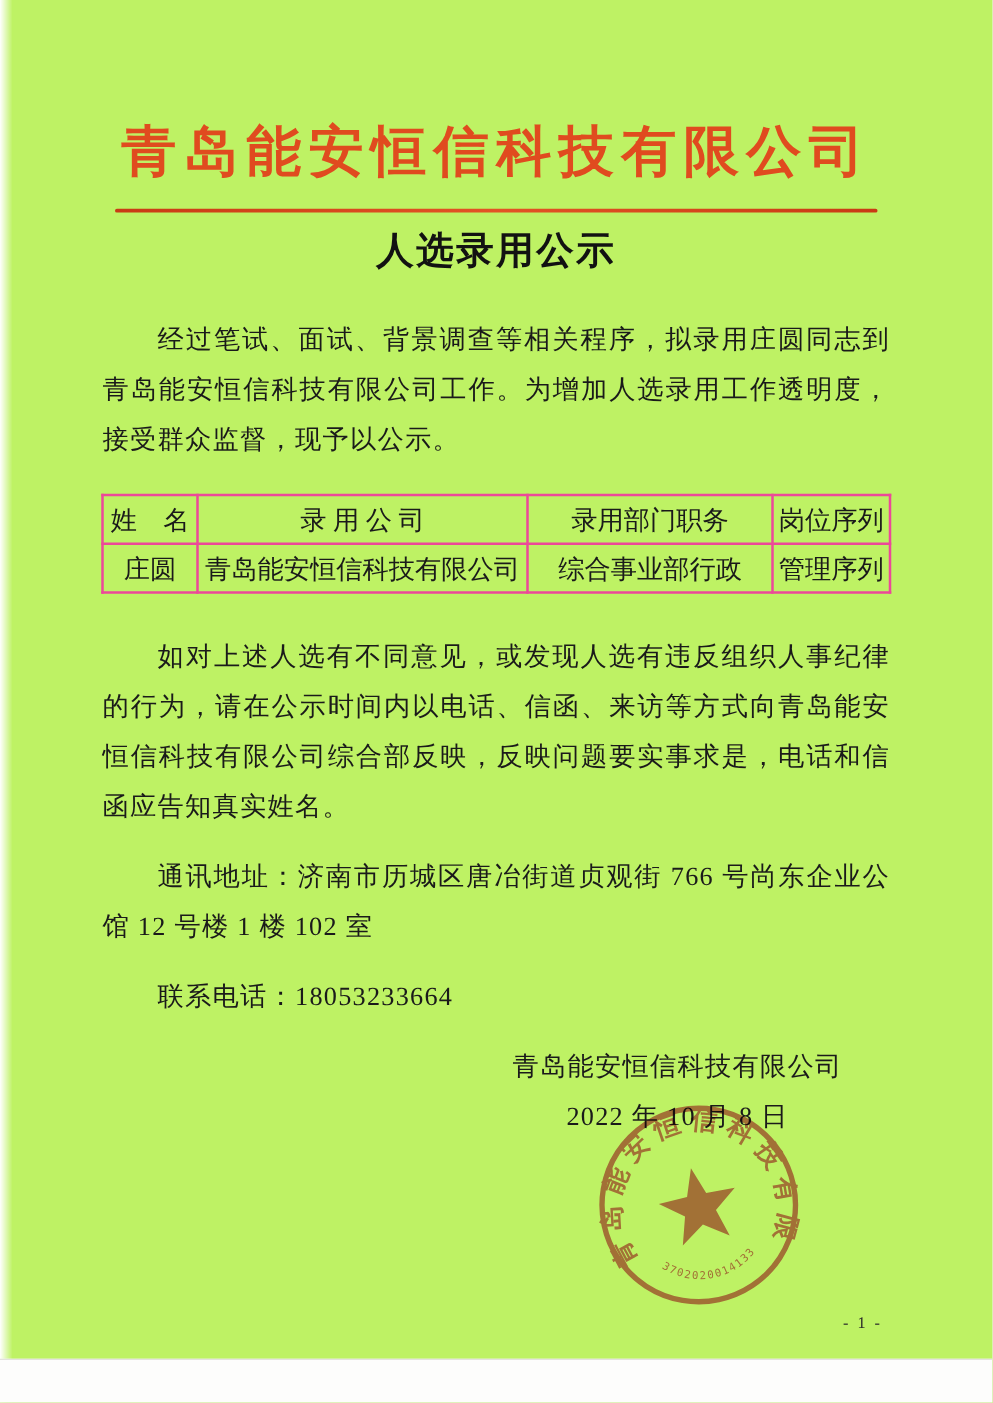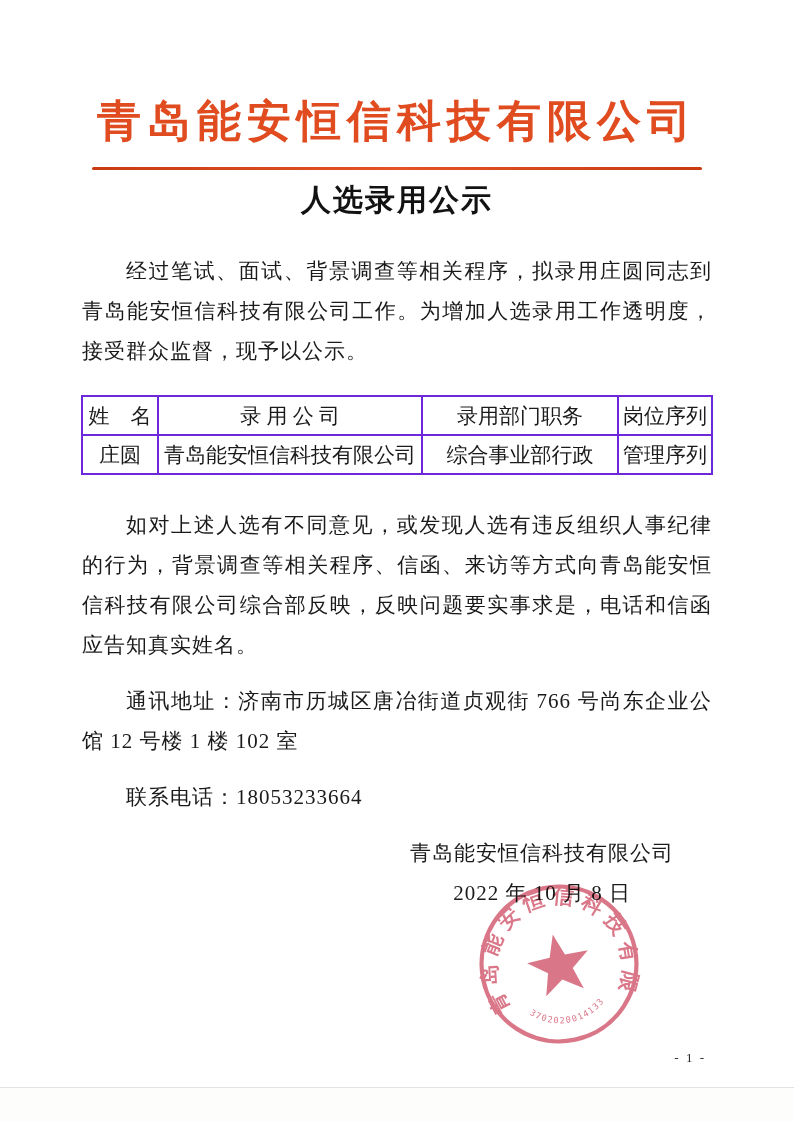--- a/index.html
+++ b/index.html
@@ -4,21 +4,21 @@
 <style>
   html,body { margin:0; padding:0; }
   body {
     width:794px; height:1122px;
     background:#e9e9e6;
     font-family:"Liberation Serif","DejaVu Serif",serif;
   }
   .page {
     position:relative;
     width:794px; height:1122px;
-    background:#ffffff;
+    background:#bef264;
     color:#1a1a1a;
     overflow:hidden;
   }
   
   .page::before {
     content:""; position:absolute; left:0; top:0; bottom:0; width:10px;
     background:linear-gradient(90deg,#ffffff, rgba(255,255,255,0));
     pointer-events:none;
   }
   .page::after {
@@ -57,21 +57,21 @@
   .indent { text-indent:44px; }
   .para.first { margin-top:30px; }
   .para.after-table { margin-top:30px; }
   table.roster {
     width:630px;
     margin:24px auto 0;
     border-collapse:collapse;
     table-layout:fixed;
   }
   table.roster th, table.roster td {
-    border:2px solid #6d28d9;
+    border:2px solid #ec4899;
     height:37px;
     text-align:center;
     vertical-align:middle;
     font-size:21px;
     font-weight:normal;
     padding:0 2px;
     white-space:nowrap;
     overflow:hidden;
   }
   .signature {
@@ -139,21 +139,21 @@
     <tbody>
       <tr>
         <td>庄圆</td>
         <td>青岛能安恒信科技有限公司</td>
         <td>综合事业部行政</td>
         <td>管理序列</td>
       </tr>
     </tbody>
   </table>
 
-  <p class="para indent after-table">如对上述人选有不同意见，或发现人选有违反组织人事纪律的行为，背景调查等相关程序、信函、来访等方式向青岛能安恒信科技有限公司综合部反映，反映问题要实事求是，电话和信函应告知真实姓名。</p>
+  <p class="para indent after-table">如对上述人选有不同意见，或发现人选有违反组织人事纪律的行为，请在公示时间内以电话、信函、来访等方式向青岛能安恒信科技有限公司综合部反映，反映问题要实事求是，电话和信函应告知真实姓名。</p>
 
 
   <p class="para indent">通讯地址：济南市历城区唐冶街道贞观街 766 号尚东企业公馆 12 号楼 1 楼 102 室</p>
 
   <p class="para indent">联系电话：18053233664</p>
 
 
   <div class="signature">
     <div>青岛能安恒信科技有限公司</div>
     <div>2022 年 10 月 8 日</div>

